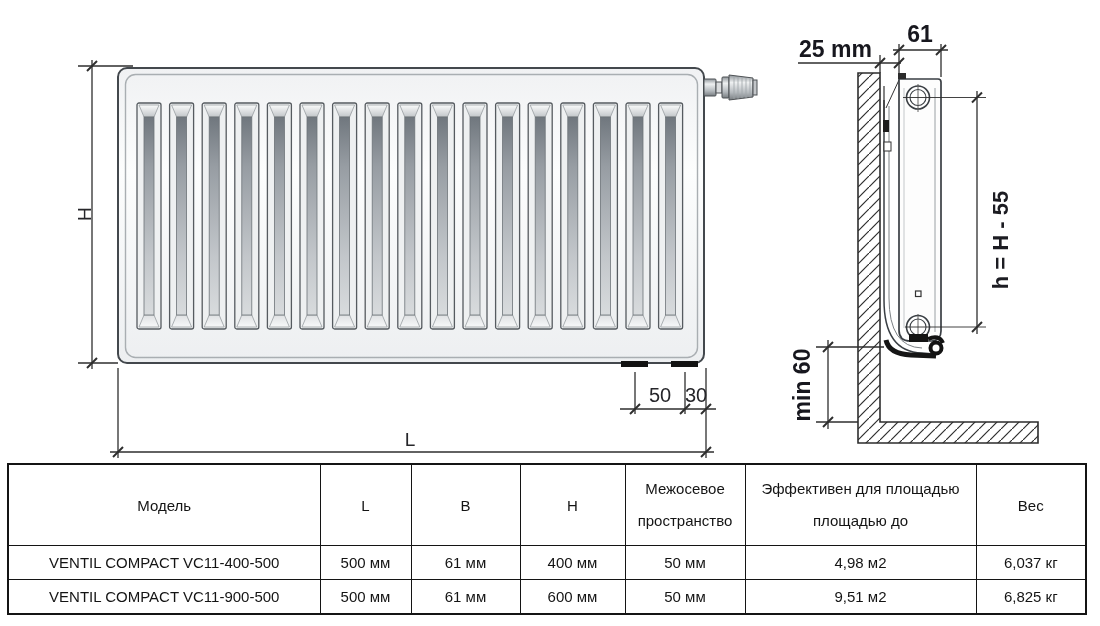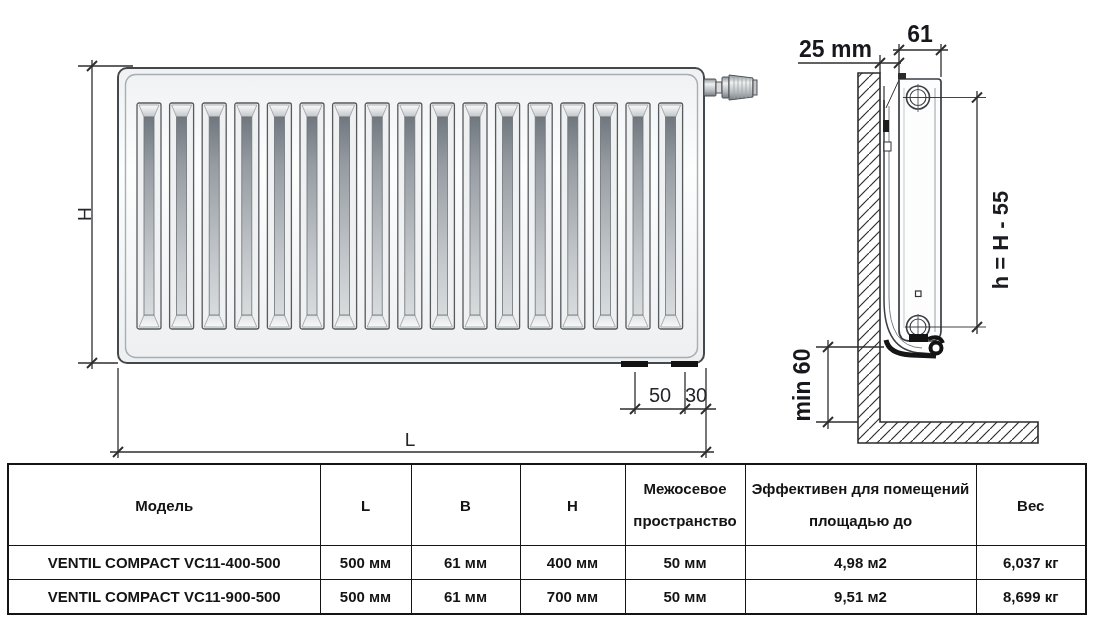--- a/index.html
+++ b/index.html
@@ -12,21 +12,21 @@
   table.spec{
     position:absolute;left:7px;top:463px;width:1078px;
     border-collapse:collapse;table-layout:fixed;
     font-family:"Liberation Sans",sans-serif;
     font-size:15px;color:#141414;
     border:2px solid #141414;
   }
   table.spec th,table.spec td{
     border:1.5px solid #141414;
     text-align:center;vertical-align:middle;
-    padding:8px 2px;font-weight:700;white-space:nowrap;
+    padding:8px 2px;font-weight:400;white-space:nowrap;
     overflow:hidden;
   }
   table.spec thead tr{height:69px;}
   table.spec tbody tr{height:19px;}
   table.spec th .ln{display:block;line-height:32px;}
   
   text{font-family:"Liberation Sans",sans-serif;fill:#1c1c22;}
   .dimlab{font-size:19px;fill:#26262a;}
   .dimlab-big{font-size:23px;font-weight:bold;fill:#17171e;}
   .dimlab-mid{font-size:20px;fill:#26262a;}
@@ -233,40 +233,40 @@
       <tr>
         <th>Модель</th>
         <th>L</th>
         <th>B</th>
         <th>H</th>
         <th>
           <span class="ln">Межосевое</span>
           <span class="ln">пространство</span>
         </th>
         <th>
-          <span class="ln">Эффективен для помещений</span>
+          <span class="ln">Эффективен для площадью</span>
           <span class="ln">площадью до</span>
         </th>
         <th>Вес</th>
       </tr>
     </thead>
     <tbody>
       <tr>
         <td>VENTIL COMPACT VC11-400-500</td>
         <td>500 мм</td>
         <td>61 мм</td>
         <td>400 мм</td>
         <td>50 мм</td>
         <td>4,98 м2</td>
         <td>6,037 кг</td>
       </tr>
       <tr>
         <td>VENTIL COMPACT VC11-900-500</td>
         <td>500 мм</td>
         <td>61 мм</td>
-        <td>700 мм</td>
+        <td>600 мм</td>
         <td>50 мм</td>
         <td>9,51 м2</td>
-        <td>8,699 кг</td>
+        <td>6,825 кг</td>
       </tr>
     </tbody>
   </table>
 </div>
 
 </body></html>

